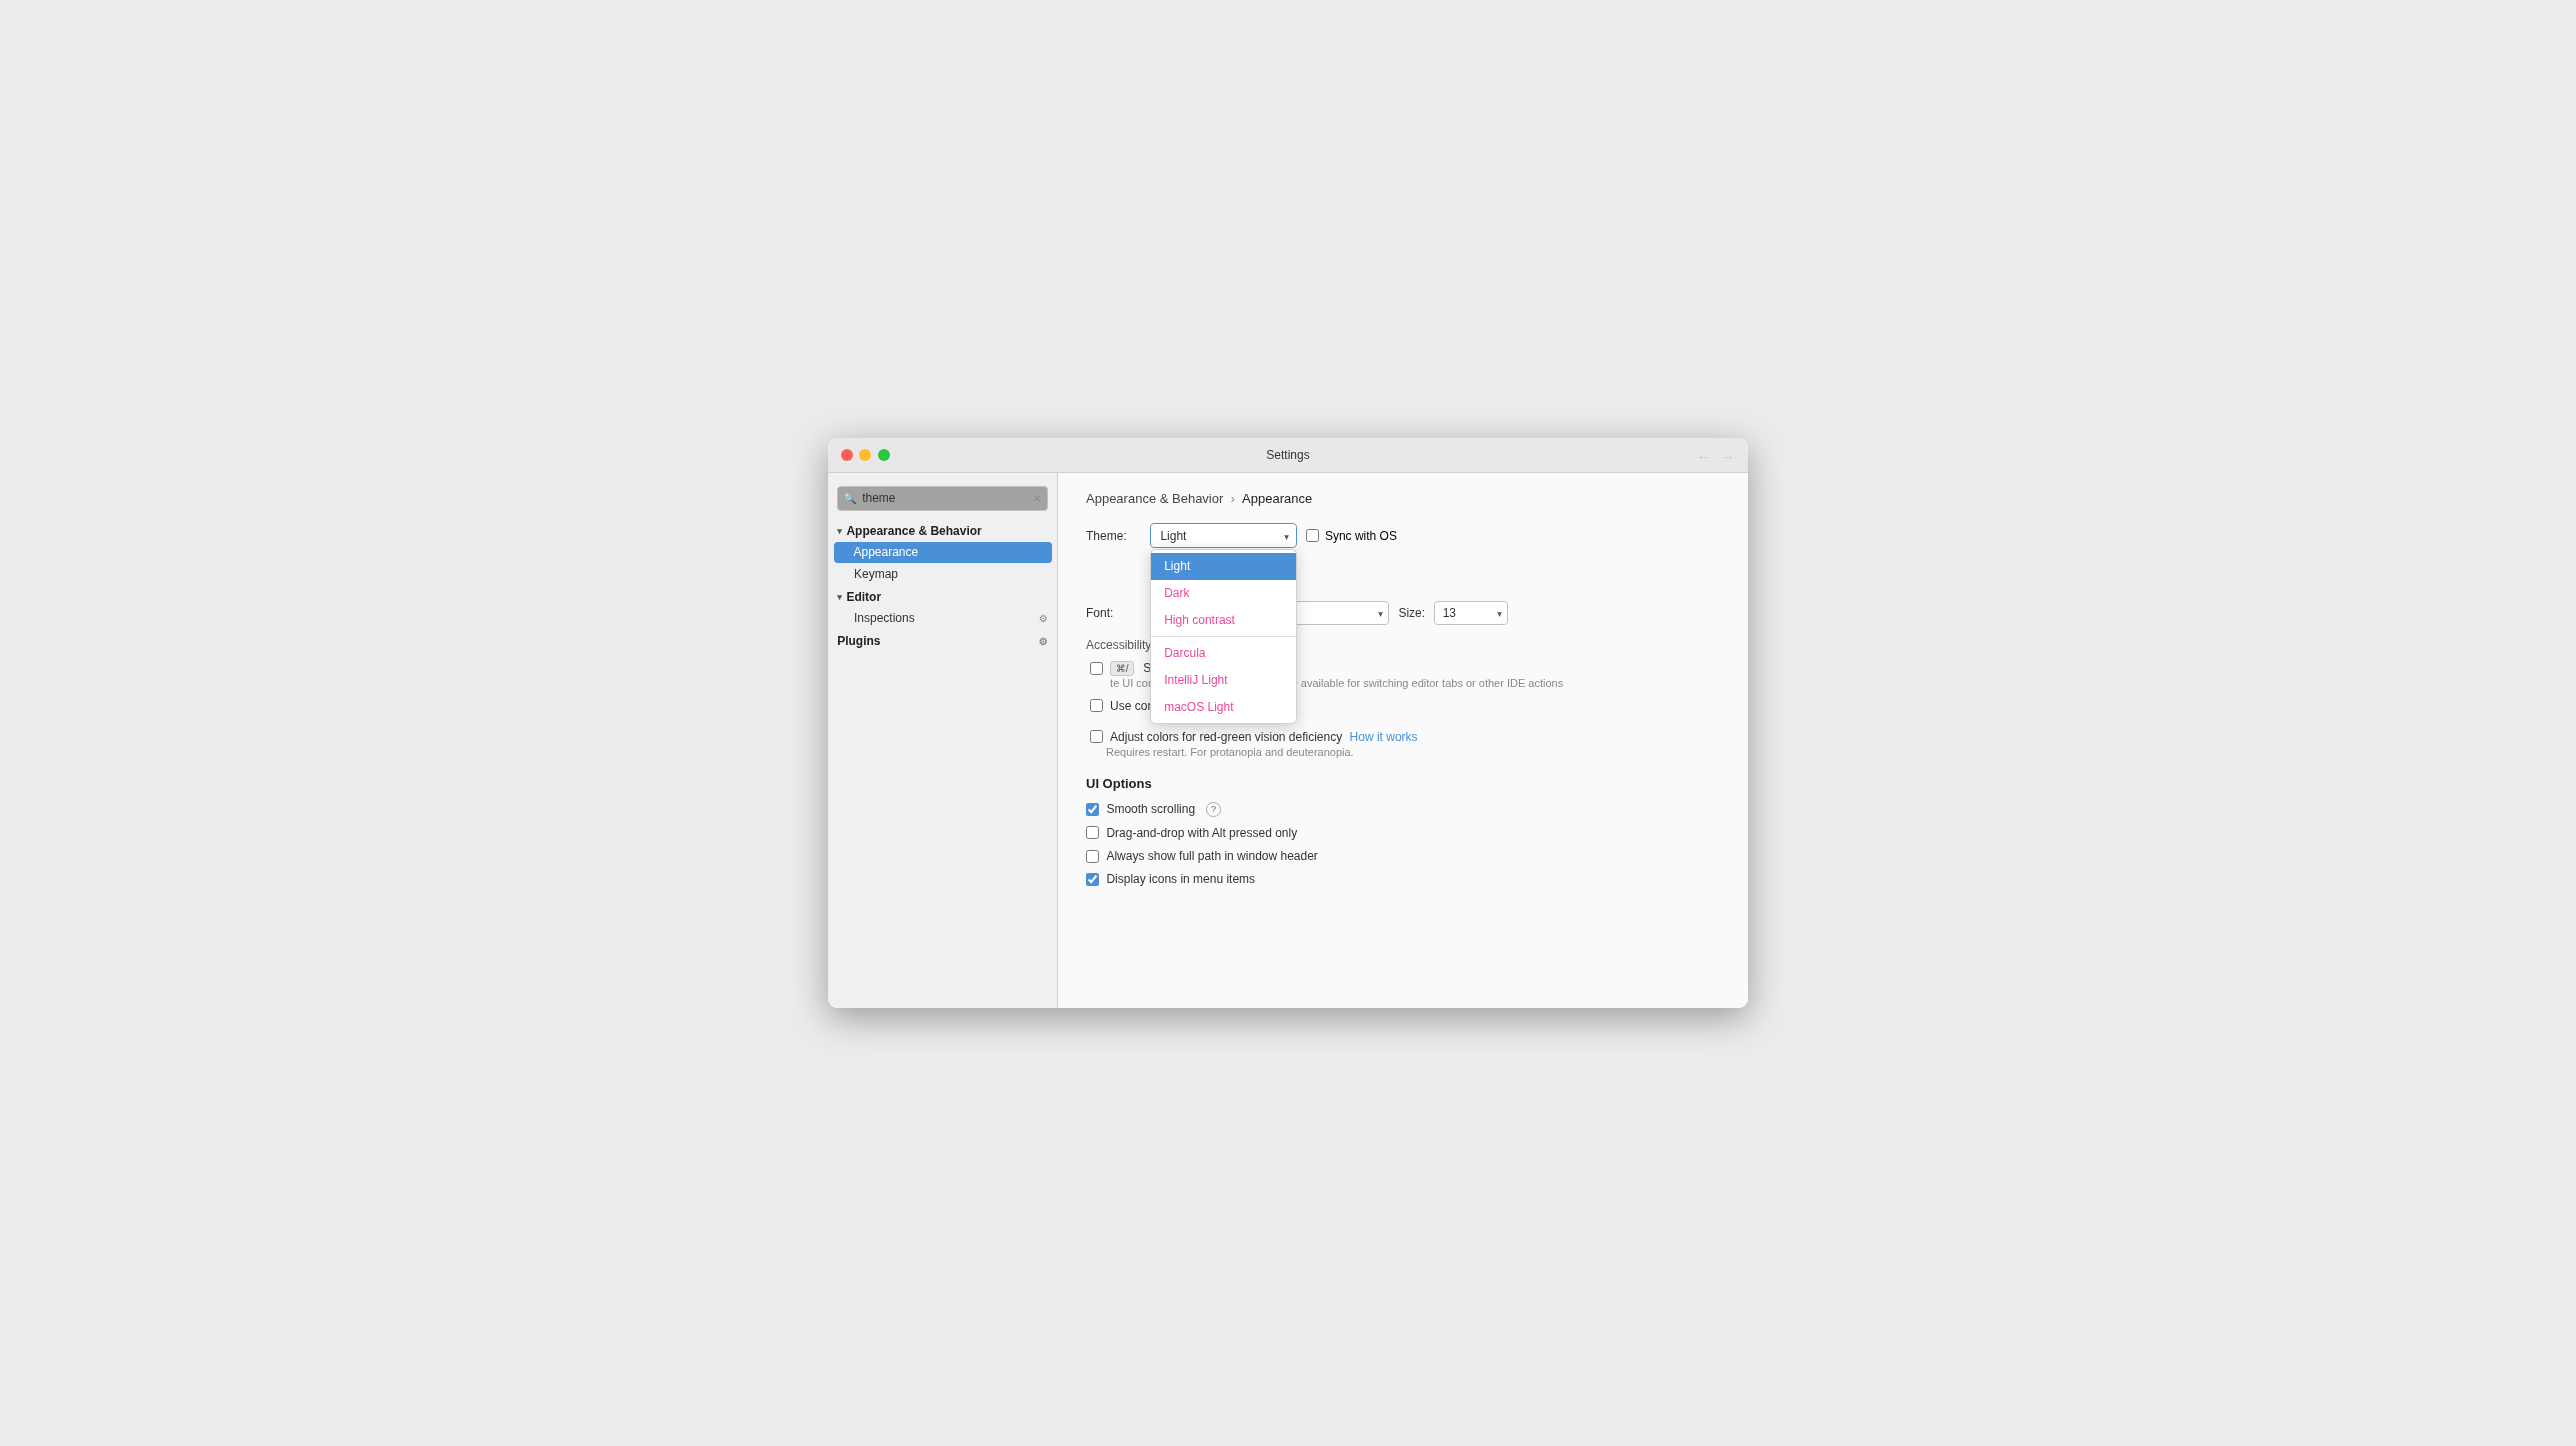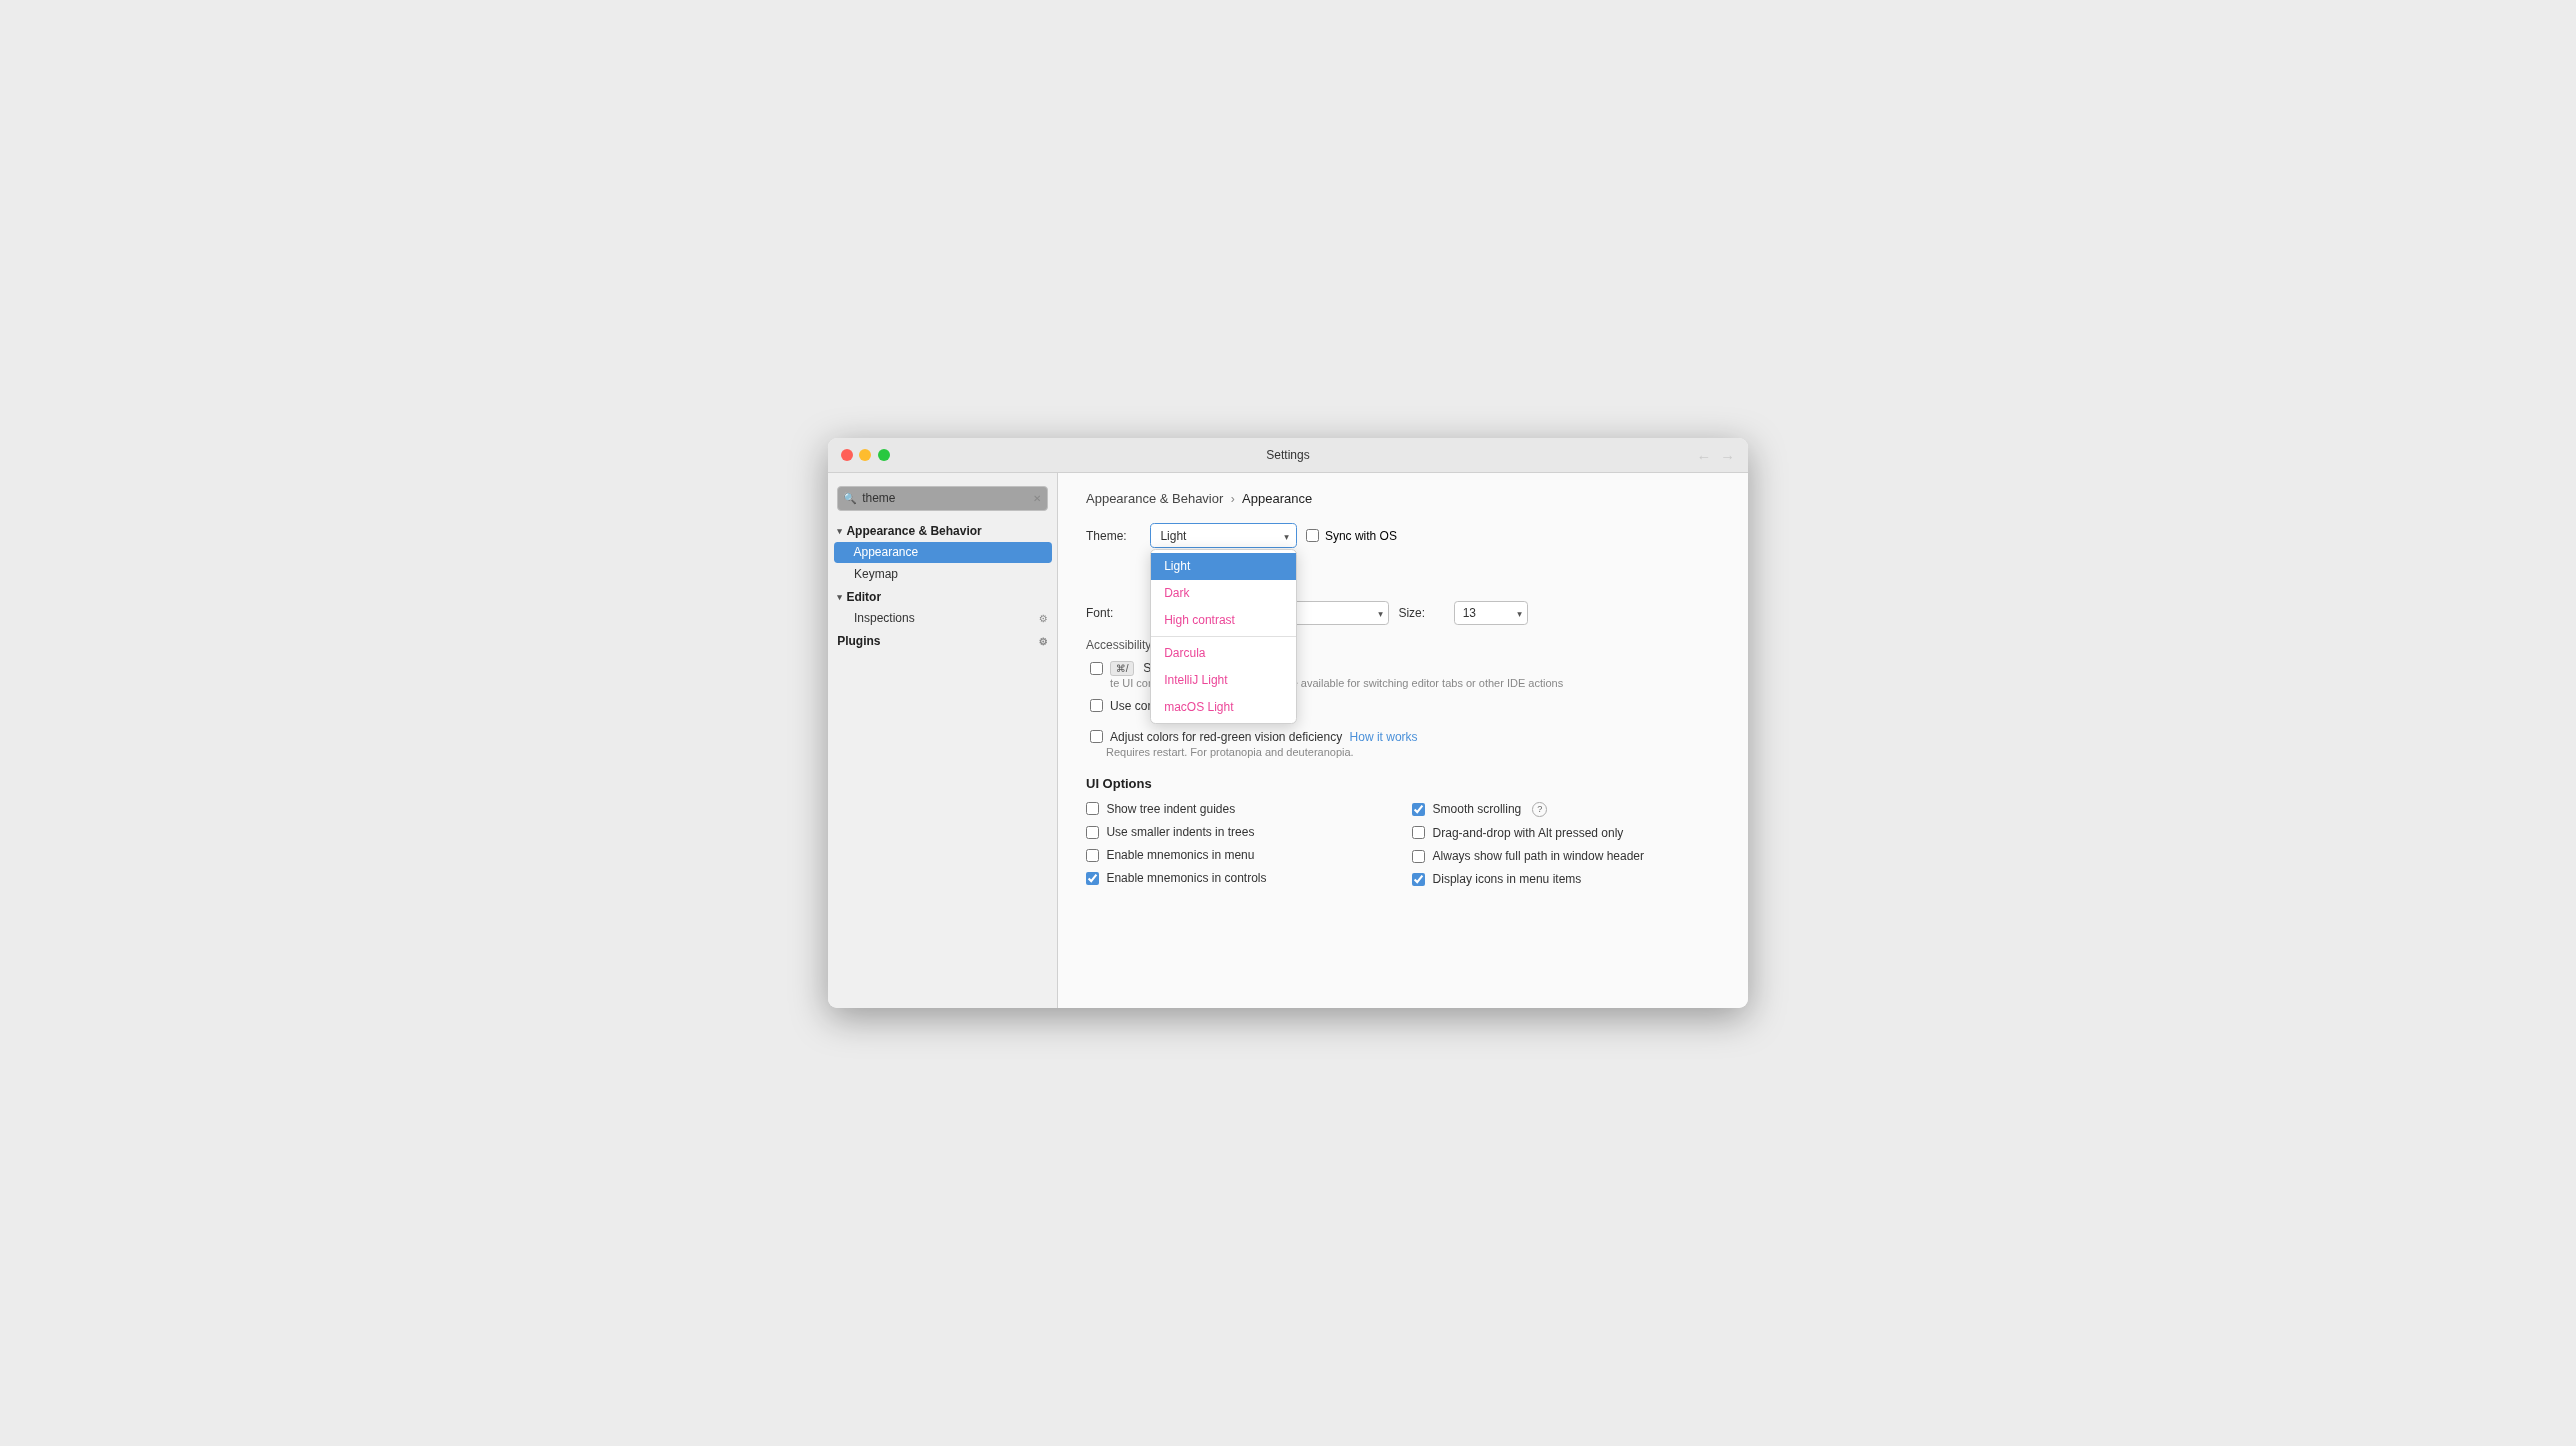--- a/index.html
+++ b/index.html
@@ -315,21 +315,20 @@
       background: #FFF;
       font-size: 12px;
       color: #333;
       appearance: none;
       -webkit-appearance: none;
       cursor: pointer;
       outline: none;
     }
     .size-select-container {
       position: relative;
-      margin-left: 20px;
     }
     .size-select-container::after {
       content: '▾';
       position: absolute;
       right: 6.4px;
       top: 50%;
       transform: translateY(-50%);
       font-size: 9.2px;
       color: #555;
       pointer-events: none;
@@ -582,38 +581,20 @@
           <div style="padding-left:20px;">
             <span class="checkbox-sublabel">Requires restart. For protanopia and deuteranopia.</span>
           </div>
         </div>
       </div>
 
       <div>
         <div class="section-header">UI Options</div>
         <div class="two-col-options">
 
-          <div>
-            <div class="checkbox-row-inline" style="margin-bottom:9.2px;">
-              <input type="checkbox" style="">
-              <span class="checkbox-label">Show tree indent guides</span>
-            </div>
-            <div class="checkbox-row-inline" style="margin-bottom:9.2px;">
-              <input type="checkbox" style="">
-              <span class="checkbox-label">Use smaller indents in trees</span>
-            </div>
-            <div class="checkbox-row-inline" style="margin-bottom:9.2px;">
-              <input type="checkbox" style="">
-              <span class="checkbox-label">Enable mnemonics in menu</span>
-            </div>
-            <div class="checkbox-row-inline" style="margin-bottom:9.2px;">
-              <input type="checkbox" checked="" style="">
-              <span class="checkbox-label">Enable mnemonics in controls</span>
-            </div>
-          </div>
 
           <div>
             <div class="checkbox-row-inline" style="margin-bottom:9.2px;">
               <input type="checkbox" checked="" style="">
               <span class="checkbox-label">Smooth scrolling</span>
               <span class="question-icon">?</span>
             </div>
             <div class="checkbox-row-inline" style="margin-bottom:9.2px;">
               <input type="checkbox" style="">
               <span class="checkbox-label">Drag-and-drop with Alt pressed only</span>

